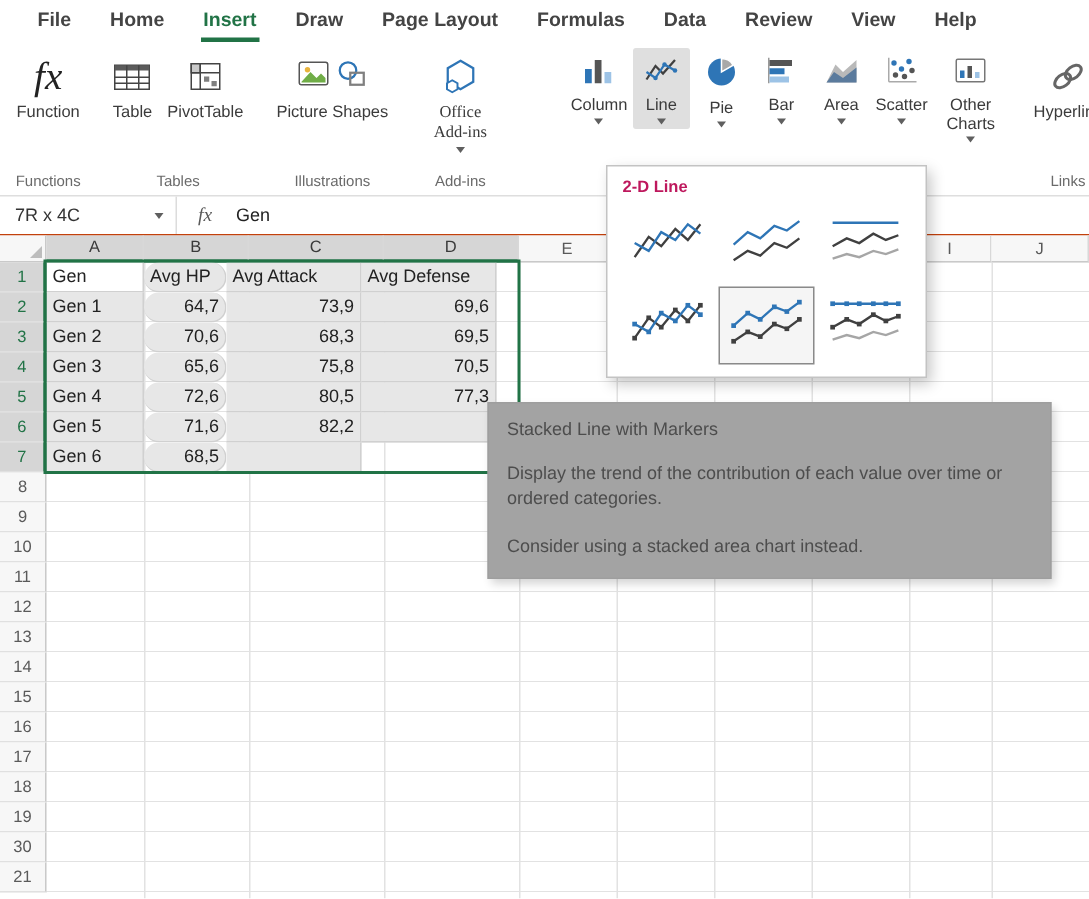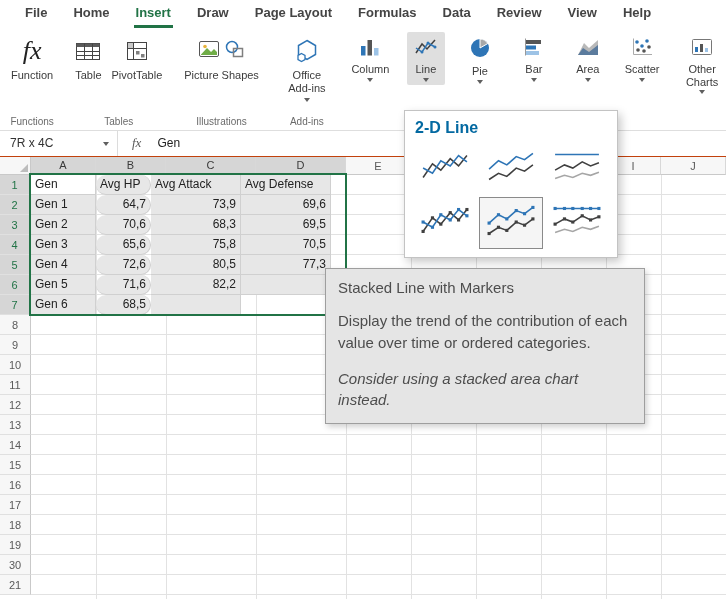--- a/index.html
+++ b/index.html
@@ -18,28 +18,28 @@
   .ribbon{position:absolute;top:28px;left:0;right:0;height:102px;background:#fff;
           border-bottom:1px solid #DEDEDE;display:flex;z-index:10;}
   .rgroup{position:relative;box-sizing:border-box;padding:4px 6px 16px;display:flex;
           align-items:flex-start;}
   .gsep{width:1px;background:#E4E4E4;margin:6px 0;}
   .glabel{position:absolute;bottom:3px;left:0;right:0;text-align:center;
           font-size:10px;color:#6A6A6A;white-space:nowrap;}
   .bigbtn{display:flex;flex-direction:column;align-items:center;gap:3px;
           padding:4px 5px;border-radius:2px;}
   .blabel{font-size:11px;color:#3B3B3B;text-align:center;line-height:1.2;white-space:nowrap;}
-  .blabel.wrap{white-space:normal;width:52px;}
+  .blabel.wrap{white-space:normal;width:52px;font-family:Liberation Serif, serif;}
   .fx-ic{font-family:"Liberation Serif",serif;font-style:italic;font-size:26px;
          color:#222;line-height:30px;height:30px;}
   .icbox{height:30px;display:flex;align-items:center;justify-content:center;}
   .two-ic{height:30px;display:flex;align-items:center;gap:4px;}
   .chev{width:0;height:0;border-left:3.5px solid transparent;border-right:3.5px solid transparent;
         border-top:4px solid #5F5F5F;display:inline-block;}
-  .chart-btns{display:flex;align-items:flex-start;gap:16px;}
+  .chart-btns{display:flex;align-items:flex-start;gap:2px;margin-left:29px;}
   .chartbtn{display:flex;flex-direction:column;align-items:center;gap:2px;
             padding:5px 4px 3px;border-radius:2px;min-width:30px;}
   .chartbtn.active{background:#DFDFDF;}
   .clabel{font-size:11px;color:#3B3B3B;text-align:center;line-height:1.15;max-width:48px;}
 
   
   .fbar{position:absolute;top:130px;left:0;right:0;height:27px;background:#fff;
         border-bottom:1px solid #c2410c;display:flex;align-items:center;box-sizing:border-box;}
   .namebox{position:relative;width:118px;height:100%;box-sizing:border-box;
            border-right:1px solid #DCDCDC;display:flex;align-items:center;
@@ -86,36 +86,36 @@
   .drow .c:nth-child(4){width:90px;}
   .drow.nums .c:nth-child(n+2){text-align:right;}
   .c.a1{background:#fff;}
   .selbox{position:absolute;left:29px;top:173px;width:318px;height:143px;box-sizing:border-box;
           border:2px solid #217346;z-index:6;pointer-events:none;}
 
   
   .chart-panel{position:absolute;left:404px;top:110px;width:214px;background:#fff;
                border:1px solid #C3C3C3;box-shadow:3px 4px 9px rgba(0,0,0,.22);
                z-index:40;padding-bottom:8px;box-sizing:border-box;}
-  .cp-title{font-size:16px;font-weight:700;color:#0369a1;padding:8px 10px 6px;}
+  .cp-title{font-size:11px;font-weight:700;color:#be185d;padding:8px 10px 6px;}
   .cp-grid{display:grid;grid-template-columns:repeat(3,64px);gap:2px;padding:0 6px;justify-content:center;}
   .cp-item{height:52px;display:flex;align-items:center;justify-content:center;
            border:1px solid transparent;box-sizing:border-box;}
   .cp-item.selected{border-color:#8A8A8A;background:#F5F5F5;}
   .pl{fill:none;stroke-width:1.5;}
   .dark{stroke:#404040;} .blue{stroke:#2E75B6;} .gray{stroke:#A6A6A6;}
   .mdark{fill:#404040;} .mblue{fill:#2E75B6;}
 
   
-  .screentip{position:absolute;left:325px;top:268px;width:320px;box-sizing:border-box;
-             background:#e5e5e5;border:1px solid #9E9E9E;box-shadow:2px 3px 6px rgba(0,0,0,.18);
-             padding:10px 12px 12px;z-index:50;font-size:15px;color:#4D4D4D;}
+  .screentip{position:absolute;left:325px;top:268px;width:376px;box-sizing:border-box;
+             background:#a3a3a3;border:1px solid #9E9E9E;box-shadow:2px 3px 6px rgba(0,0,0,.18);
+             padding:10px 12px 12px;z-index:50;font-size:12px;color:#4D4D4D;}
   .st-title{margin-bottom:14px;}
   .st-body{margin-bottom:14px;line-height:1.45;}
-  .st-note{line-height:1.45;font-style:italic;}
+  .st-note{line-height:1.45;}
 </style>
 </head>
 <body>
 
 <div class="menubar">
   <div class="tabs">
 
       <div class="mtab" data-active="false">File</div>
 
       <div class="mtab" data-active="false">Home</div>

